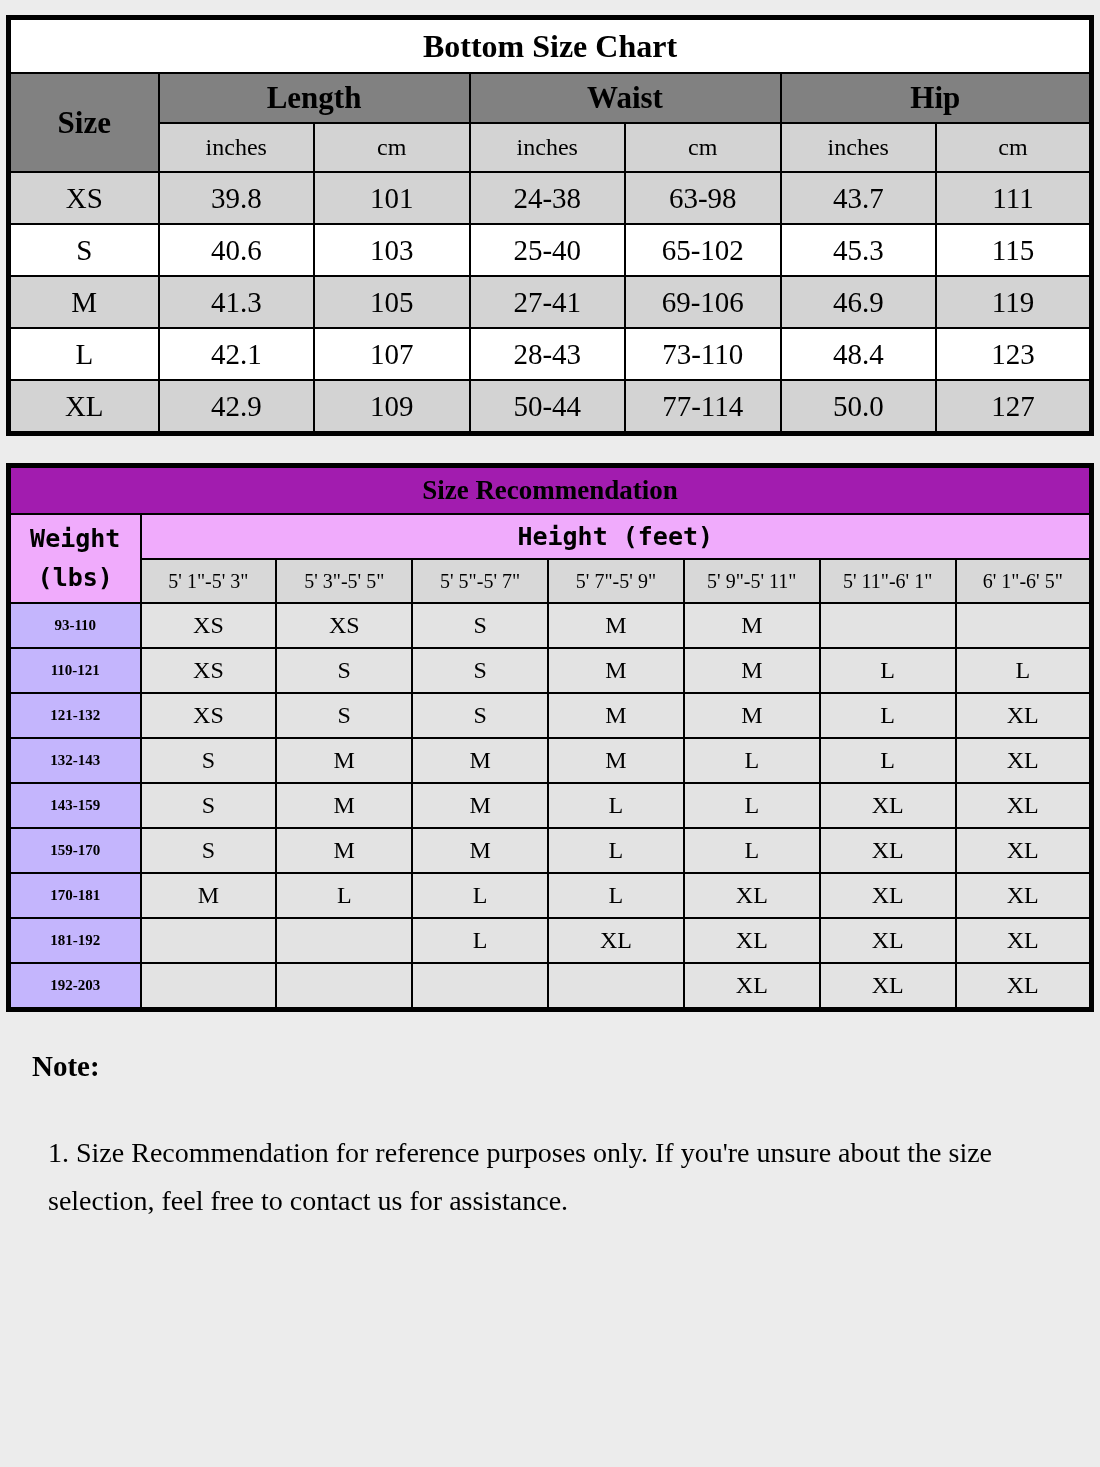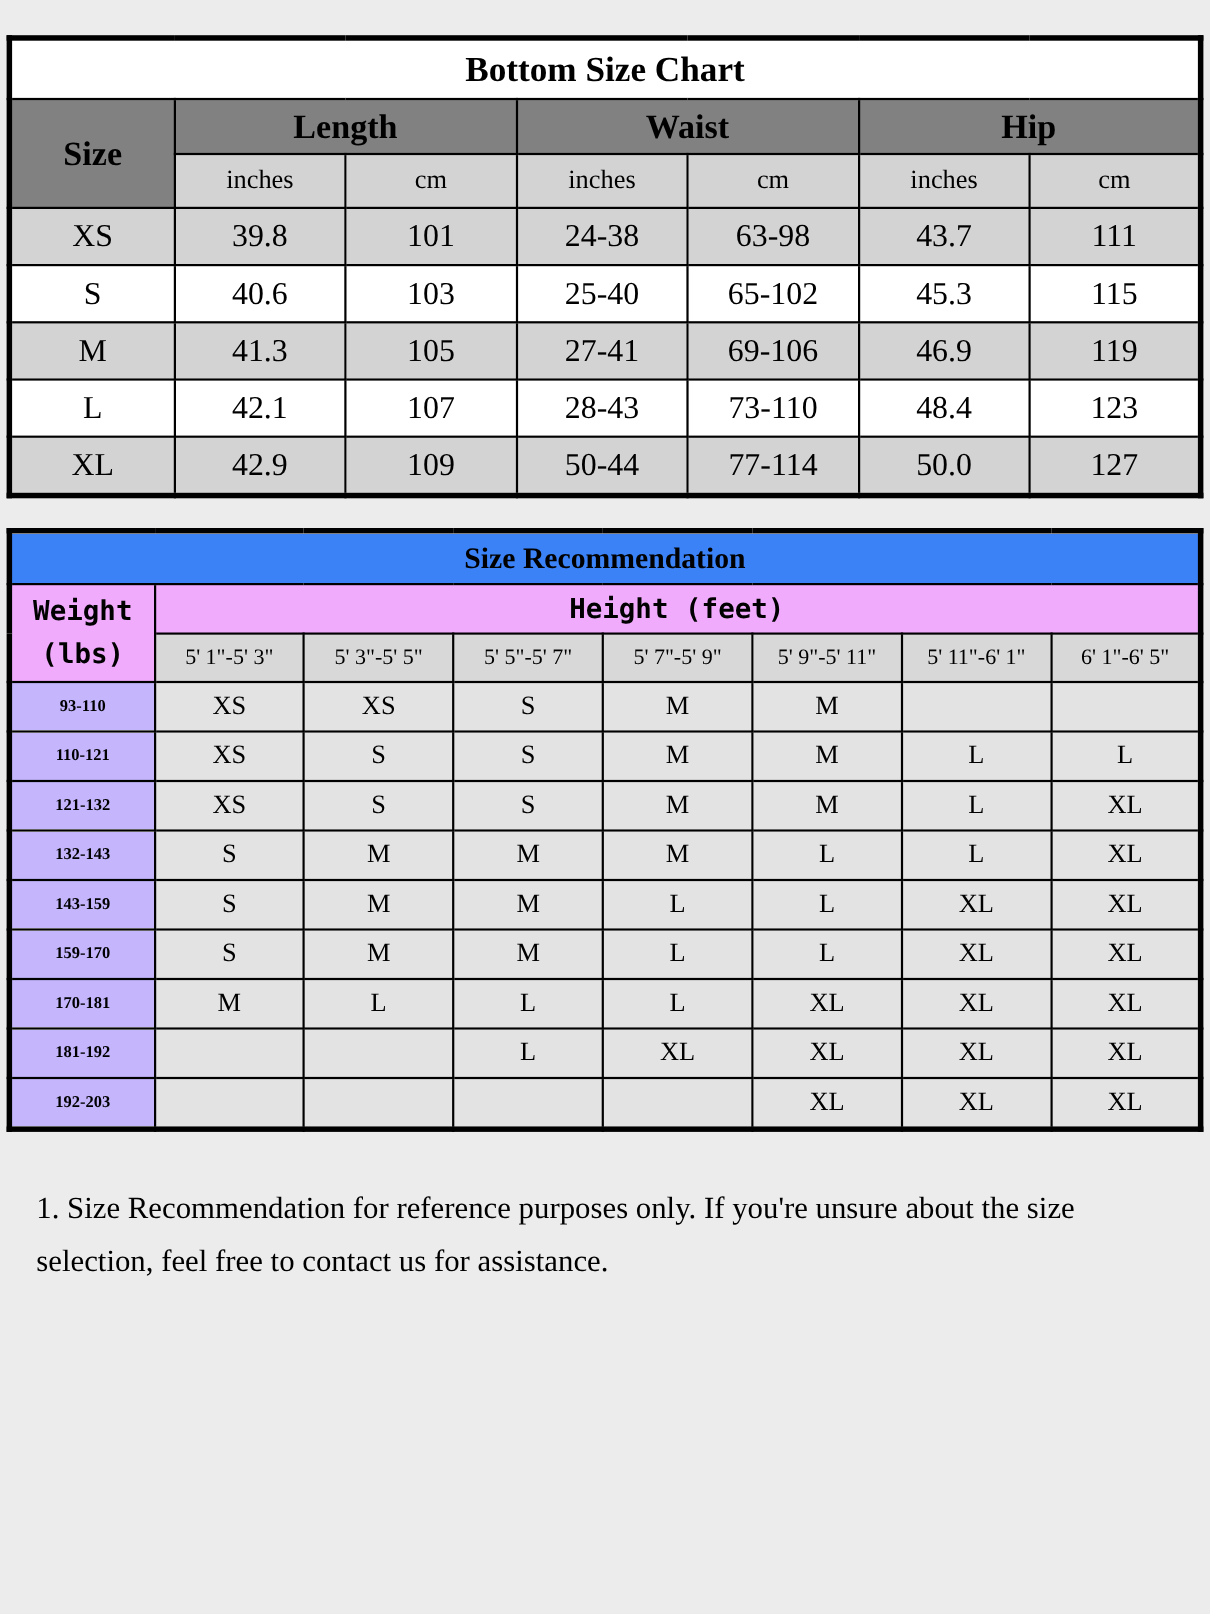--- a/index.html
+++ b/index.html
@@ -2,21 +2,21 @@
 <html><head>
 <meta charset="utf-8">
 <style>
   html,body{margin:0;padding:0;}
   body{
     width:1100px;height:1467px;
     background:#ececec;
     font-family:"Liberation Serif","DejaVu Serif",serif;
     color:#000;
   }
-  .page{padding:32px 6px 0 6px;}
+  .page{padding:15px 6px 0 6px;}
   table{
     border-collapse:collapse;
     table-layout:fixed;
     width:1088px;
     background:#fff;
   }
   th,td{
     border:2px solid #000;
     text-align:center;
     vertical-align:middle;
@@ -27,37 +27,37 @@
   
   .t1{border:5px solid #000;}
   .t1 .title-cell{background:#ffffff;font-weight:bold;font-size:32px;height:52px;}
   .t1 .dark{background:#818181;font-weight:bold;font-size:31px;height:48px;}
   .t1 .unit{background:#d3d3d3;font-weight:normal;font-size:24px;height:47px;}
   .t1 .data-row th,.t1 .data-row td{font-weight:normal;font-size:29px;height:50px;}
   .t1 .row-gray th,.t1 .row-gray td{background:#d3d3d3;}
   .t1 .row-white th,.t1 .row-white td{background:#ffffff;}
   
   .t2{border:5px solid #000;margin-top:27px;}
-  .t2 .title-cell{background:#3b82f6;font-weight:bold;font-size:27px;height:45px;}
+  .t2 .title-cell{background:#a21caf;font-weight:bold;font-size:27px;height:45px;}
   .t2 .dark{
     background:#f0abfc;
     font-family:"DejaVu Sans Mono","Liberation Mono",monospace;
     font-weight:bold;font-size:25px;height:43px;
   }
   .t2 .weight-head div{line-height:1.55;}
   .t2 .hrange{background:#d8d8d8;font-weight:normal;font-size:20px;height:42px;}
   .t2 .wlabel{background:#c4b5fd;font-weight:bold;font-size:15px;height:43px;}
   .t2 .val{background:#e3e3e3;font-weight:normal;font-size:24px;height:43px;}
   
   .note{margin:38px 30px 0 26px;max-width:1010px;}
   .note-head{font-weight:bold;font-size:29px;}
   .note p{
     font-size:28px;
     line-height:1.72;
-    margin:46px 0 0 1px;
+    margin:46px 0 0 16px;
     white-space:normal;
   }
 </style>
 </head>
 <body>
 
 <div class="page">
 
   <table class="t1">
     <colgroup>
@@ -253,16 +253,17 @@
       <td class="val"></td>
       <td class="val"></td>
       <td class="val">XL</td>
       <td class="val">XL</td>
       <td class="val">XL</td>
     </tr>
   </tbody>
     </table>
 
   <div class="note">
+    <div class="note-head">Note:</div>
     <p>1. Size Recommendation for reference purposes only. If you're unsure about the size selection, feel free to contact us for assistance.</p>
   </div>
 
 </div>
 
 </body></html>

